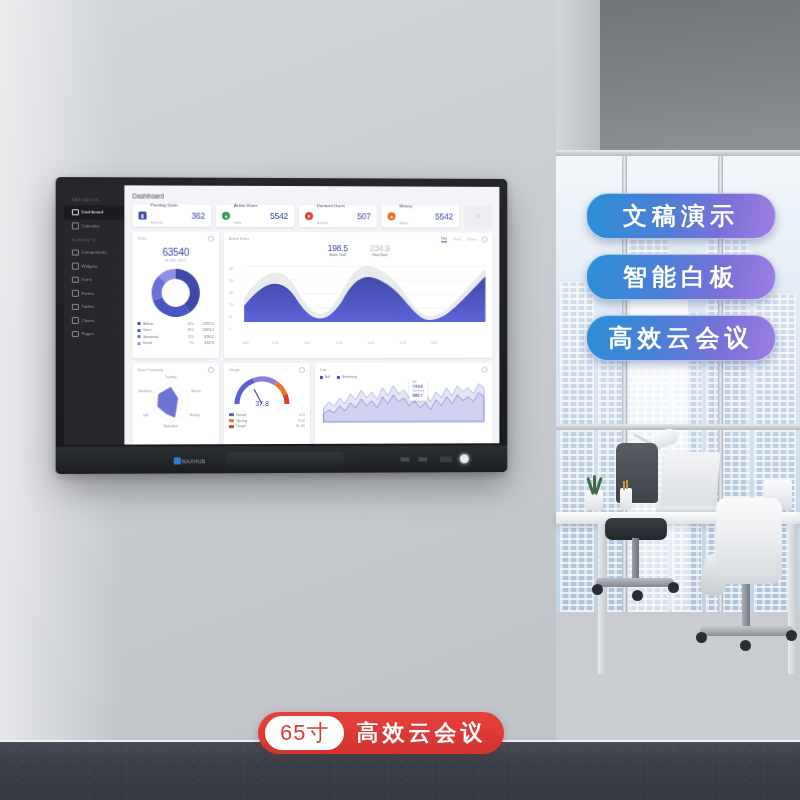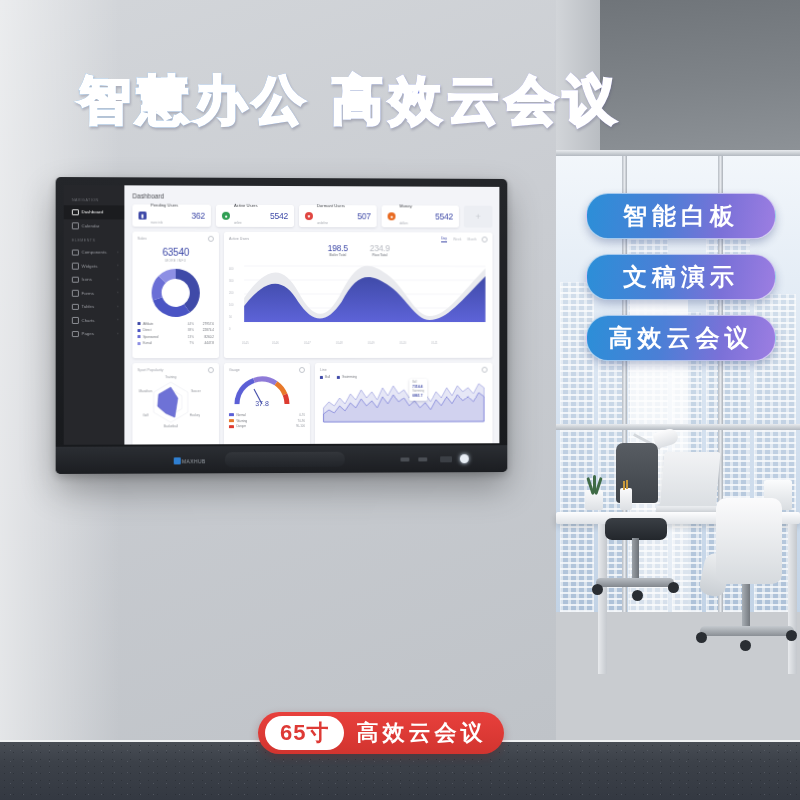--- a/index.html
+++ b/index.html
@@ -145,21 +145,21 @@
 
   .badges{position:absolute;left:586px;top:193px;display:flex;flex-direction:column;gap:15px;}
   .badge{width:188px;height:44px;border-radius:22px;display:flex;align-items:center;justify-content:center;
     background:linear-gradient(100deg,#2b8fd8 0%,#4b7fd6 40%,#7b71d8 72%,#9d7ee2 100%);
     color:#fff;font-size:24px;font-weight:bold;letter-spacing:5px;
     box-shadow:0 4px 9px rgba(40,60,120,.30);border:1.5px solid rgba(255,255,255,.55);}
 
   .banner{position:absolute;left:258px;top:712px;height:42px;border-radius:21px;
     background:linear-gradient(180deg,#e8403c,#d2342f);display:flex;align-items:center;padding:0 18px 0 7px;gap:12px;
     box-shadow:0 3px 8px rgba(120,20,20,.28);}
-  .banner-pill{background:#fff;color:#de3a35;font-size:22px;font-weight:bold;
+  .banner-pill{background:#fff;color:#de3a35;font-size:22px;font-weight:normal;
     border-radius:18px;padding:2px 15px;letter-spacing:1px;}
   .banner-tx{color:#fff;font-size:22px;font-weight:bold;letter-spacing:4px;}
 </style>
 </head>
 <body>
 
 <div id="stage">
 
   <div class="wall-left"></div>
   <div class="wall-shade"></div>
@@ -504,25 +504,24 @@
         <span class="logo-tx">MAXHUB</span>
       </div>
       <div class="grille"></div>
       <div class="port" style="left:344px;"></div>
       <div class="port" style="left:362px;"></div>
       <div class="usb"></div>
       <div class="pwr"></div>
     </div>
   </div>
 
-  <div class="headline">智慧办公 高效云会议</div>
 
   <div class="badges">
+    <div class="badge">文稿演示</div>
     <div class="badge">智能白板</div>
-    <div class="badge">文稿演示</div>
     <div class="badge">高效云会议</div>
   </div>
 
   <div class="banner">
     <span class="banner-pill">65寸</span>
     <span class="banner-tx">高效云会议</span>
   </div>
 
 </div>
 

